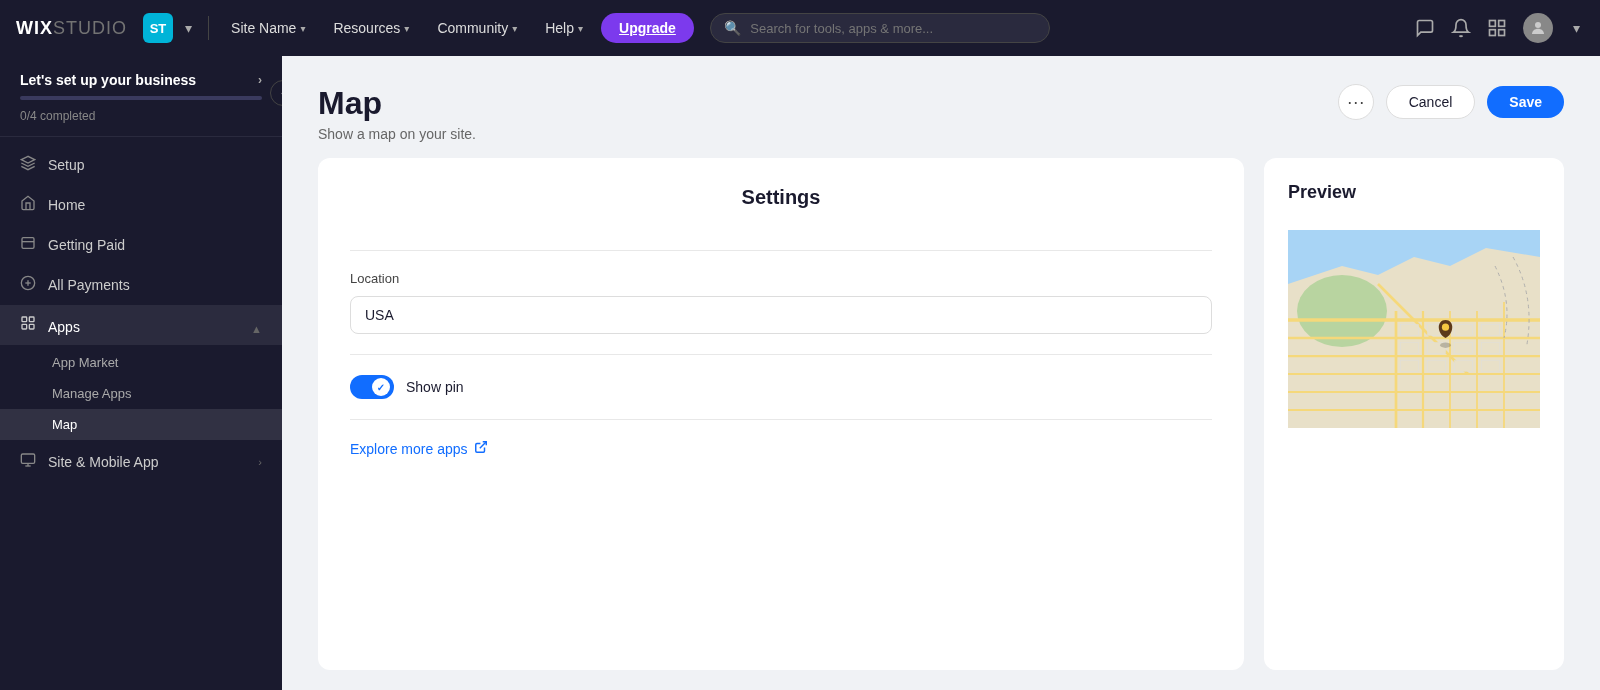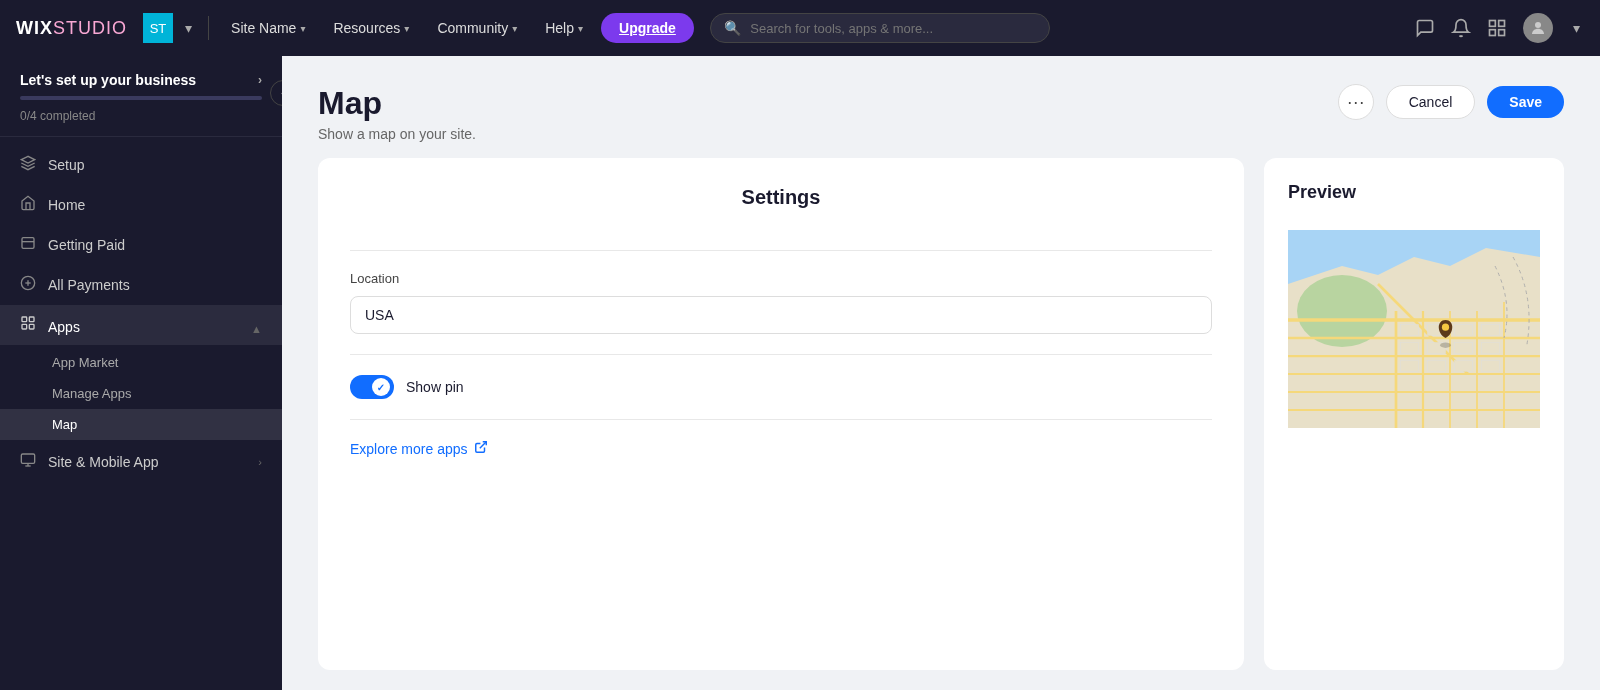--- a/index.html
+++ b/index.html
@@ -26,29 +26,29 @@
       z-index: 10;
     }
     .wix-logo {
       color: white;
       font-size: 18px;
       font-weight: 700;
       letter-spacing: 1px;
       margin-right: 8px;
       white-space: nowrap;
     }
-    .wix-logo span { color: #f9a8d4; font-weight: 300; }
+    .wix-logo span { color: #737373; font-weight: 300; }
     .site-badge {
       background: #00b4d8;
       color: white;
       font-size: 13px;
-      font-weight: 400;
+      font-weight: 700;
       width: 30px;
       height: 30px;
-      border-radius: 0;
+      border-radius: 6px;
       display: flex;
       align-items: center;
       justify-content: center;
     }
     .nav-arrow-btn {
       background: none;
       border: none;
       color: #aaa;
       cursor: pointer;
       font-size: 14px;

